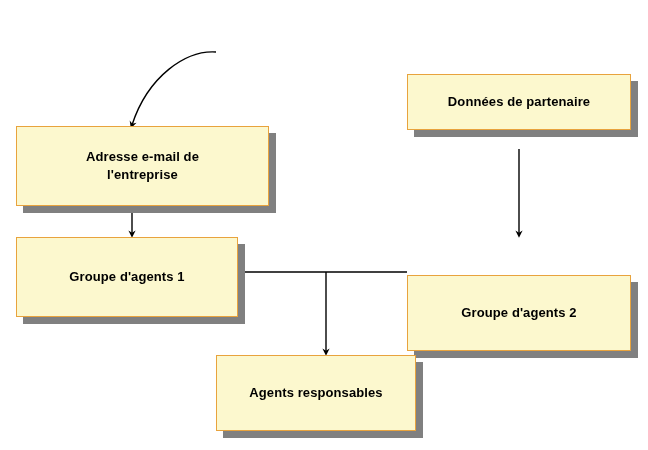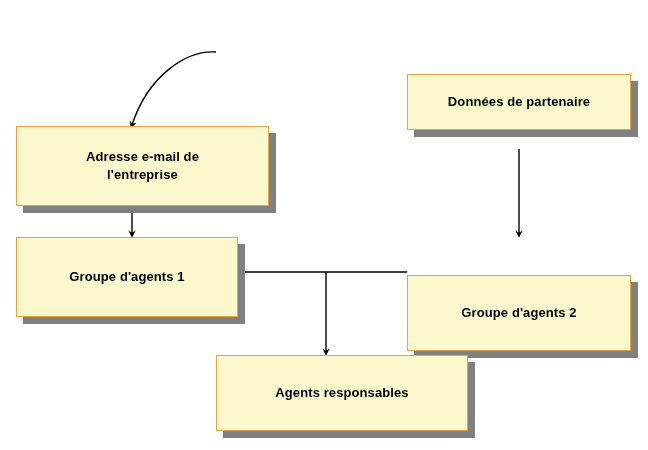--- a/index.html
+++ b/index.html
@@ -85,17 +85,17 @@
   </div>
 
   <div class="node" style="left:16px; top:237px; width:222px; height:80px;">
     <span class="node-label">Groupe d'agents 1</span>
   </div>
 
   <div class="node" style="left:407px; top:237px; width:224px; height:76px;margin-top:38px;">
     <span class="node-label">Groupe d'agents 2</span>
   </div>
 
-  <div class="node" style="left:216px; top:355px; width:252px; height:76px;">
+  <div class="node" style="left:216px; top:355px; width:200px; height:76px;">
     <span class="node-label">Agents responsables</span>
   </div>
 
 </div>
 
 </body></html>

